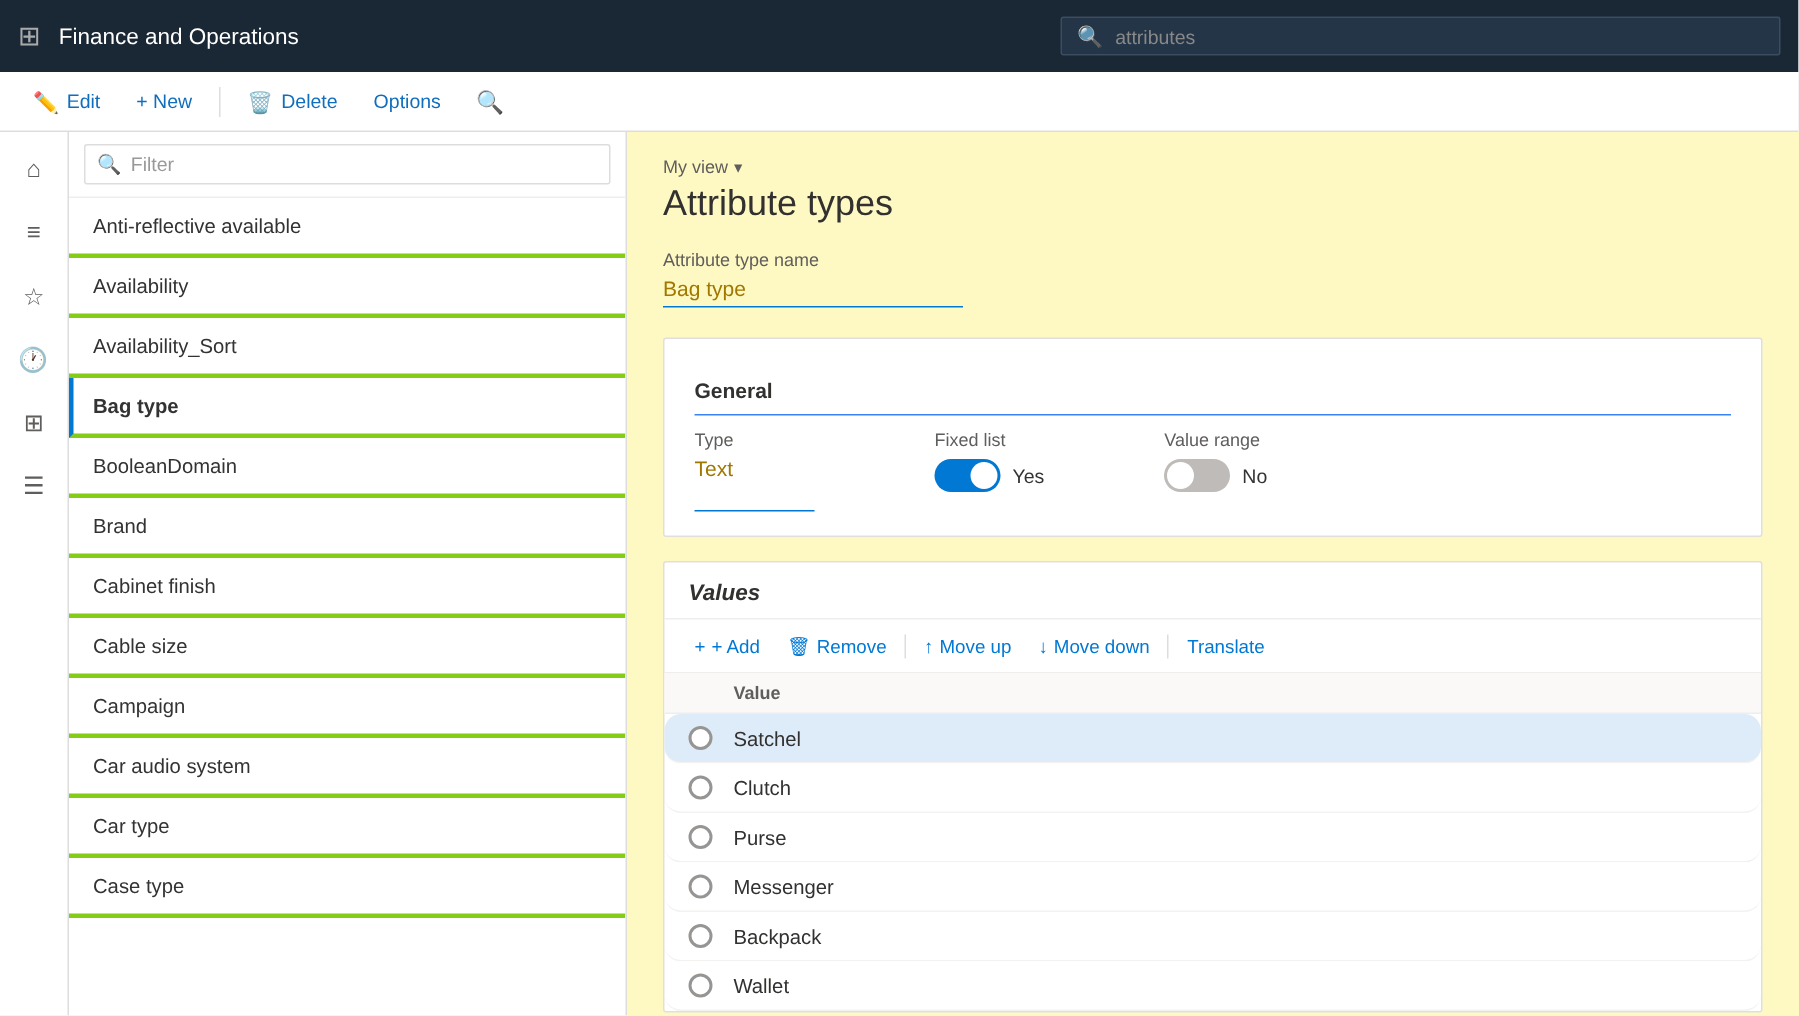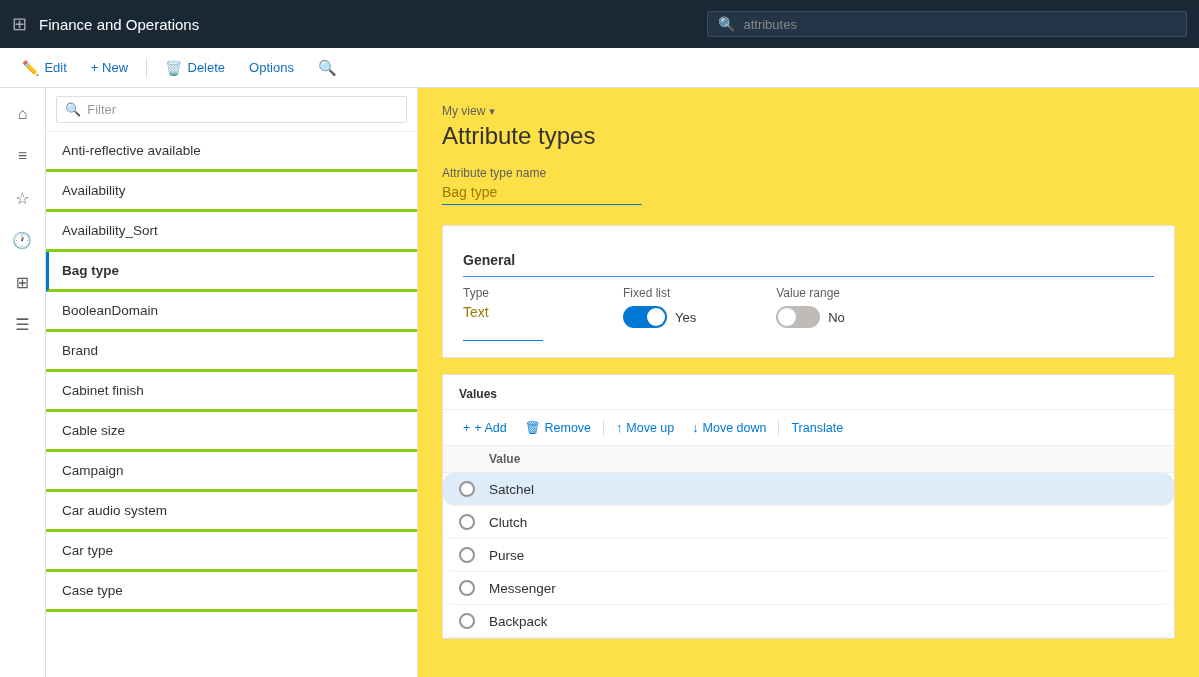--- a/index.html
+++ b/index.html
@@ -143,21 +143,21 @@
     .list-item.active {
       background: #fff;
       border-left: 3px solid #0078d4;
       padding-left: 13px;
       font-weight: 600;
     }
 
     
     .detail-panel {
       flex: 1;
-      background: #fde047;
+      background: #fef9c3;
       overflow-y: auto;
       padding: 16px 24px;
     }
     .my-view-link {
       display: flex;
       align-items: center;
       gap: 4px;
       font-size: 12px;
       color: #605e5c;
       margin-bottom: 4px;
@@ -235,25 +235,26 @@
     .toggle-text { font-size: 13px; color: #333; }
 
     
     .values-section {
       background: #fff;
       border: 1px solid #e1dfdd;
       border-radius: 2px;
       padding: 0;
     }
     .values-header {
-      font-size: 12px;
+      font-size: 15px;
       font-weight: 600;
       color: #323130;
       padding: 12px 16px 8px;
       border-bottom: 1px solid #eee;
+      font-style: italic;
     }
     .values-toolbar {
       display: flex;
       align-items: center;
       gap: 2px;
       padding: 6px 12px;
       border-bottom: 1px solid #eee;
     }
     .values-toolbar-btn {
       display: flex;
@@ -463,16 +464,22 @@
             <div class="radio-circle"></div>
           </div>
           <div class="col-text">Messenger</div>
         </div>
         <div class="values-row">
           <div class="col-radio">
             <div class="radio-circle"></div>
           </div>
           <div class="col-text">Backpack</div>
         </div>
+        <div class="values-row">
+          <div class="col-radio">
+            <div class="radio-circle"></div>
+          </div>
+          <div class="col-text">Wallet</div>
+        </div>
       </div>
     </div>
   </div>
 </div>
 
 </body></html>

